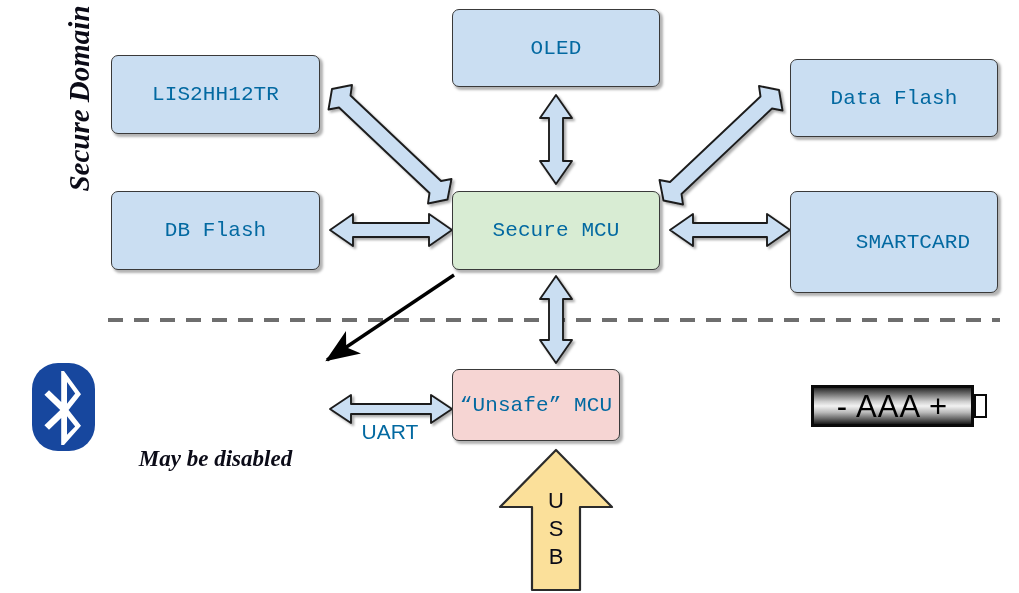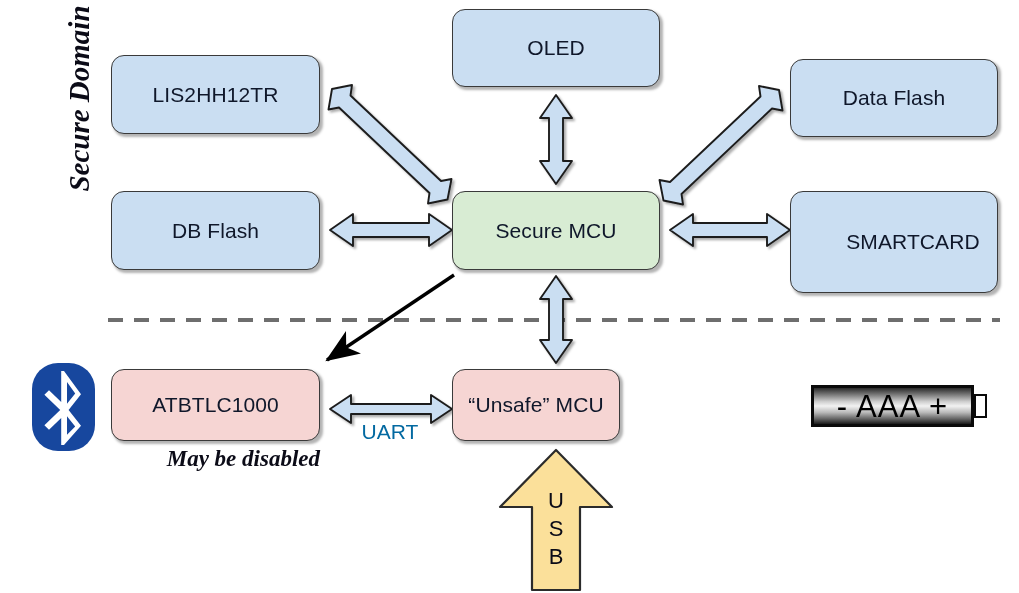--- a/index.html
+++ b/index.html
@@ -24,27 +24,27 @@
     top: 0;
     width: 1019px;
     height: 593px;
   }
 
   
   .node {
     position: absolute;
     box-sizing: border-box;
     border: 1.6px solid #3a3a3a;
-    border-radius: 13px;
+    border-radius: 7px;
     display: flex;
     align-items: center;
     justify-content: center;
-    font-family: Liberation Sans, sans-serif;
+    font-family: Liberation Mono, monospace;
     font-size: 21px;
-    color: #0f172a;
+    color: #0369a1;
     letter-spacing: .1px;
     box-shadow: 2.5px 2.5px 2.5px rgba(0,0,0,0.30);
     z-index: 5;
   }
   .node.blue  { background: #cadef2; }
   .node.green { background: #d8ecd3; align-items: center; }
   .node.pink  { background: #f6d5d3; }
 
   .n-lis2      { left:111px; top:55px;  width:209px; height:79px; }
   .n-oled      { left:452px; top:9px;   width:208px; height:78px; }
@@ -72,21 +72,21 @@
     white-space: nowrap;
     z-index: 4;
   }
 
   
   .caption {
     position: absolute;
     left: 111px;
     top: 446px;
     width: 209px;
-    text-align: right;
+    text-align: center;
     font-family: "Liberation Serif", serif;
     font-style: italic;
     font-weight: bold;
     font-size: 23px;
     color: #0b0b17;
     white-space: nowrap;
     z-index: 6;
   }
 
   
@@ -253,23 +253,20 @@
   </div>
 
   <div class="node green n-securemcu">
     <span>Secure MCU</span>
   </div>
 
   <div class="node blue n-smartcard">
     <span>SMARTCARD</span>
   </div>
 
-  <div class="node pink n-atbtlc">
-    <span>ATBTLC1000</span>
-  </div>
 
   <div class="node pink n-unsafemcu">
     <span>“Unsafe” MCU</span>
   </div>
 
   <div class="edge-label">UART</div>
 
   <div class="caption">May be disabled</div>
 
   <svg class="bt-logo" viewBox="0 0 63 88" xmlns="http://www.w3.org/2000/svg">

